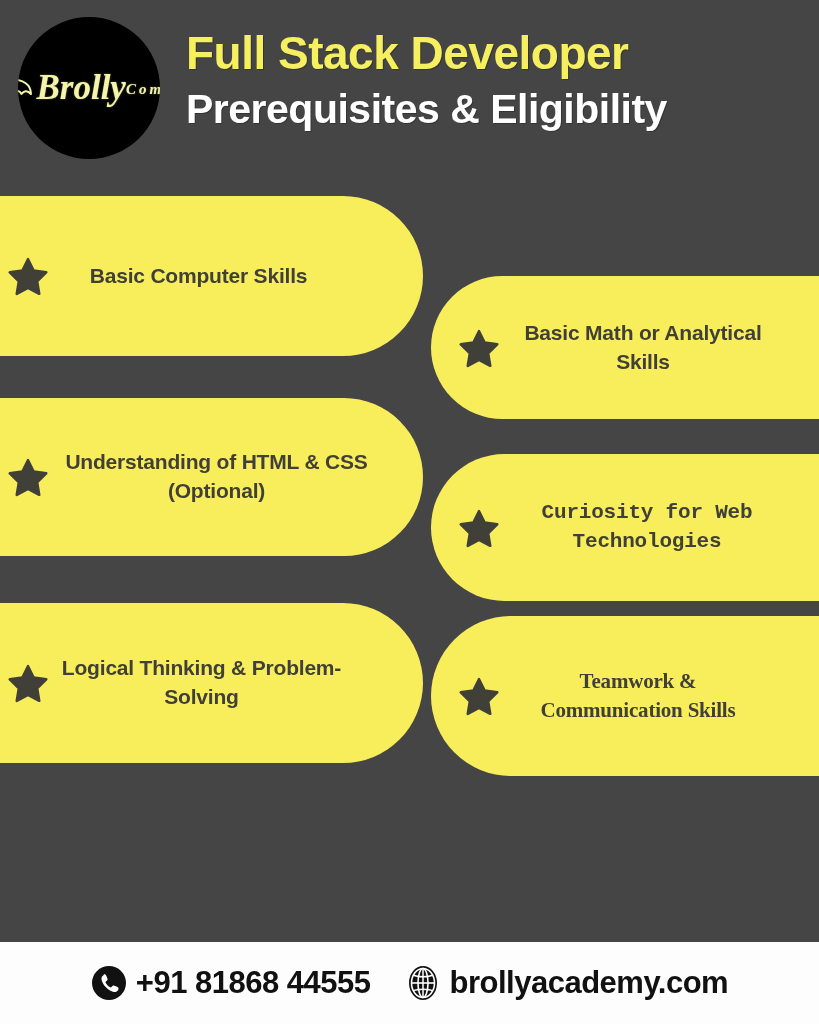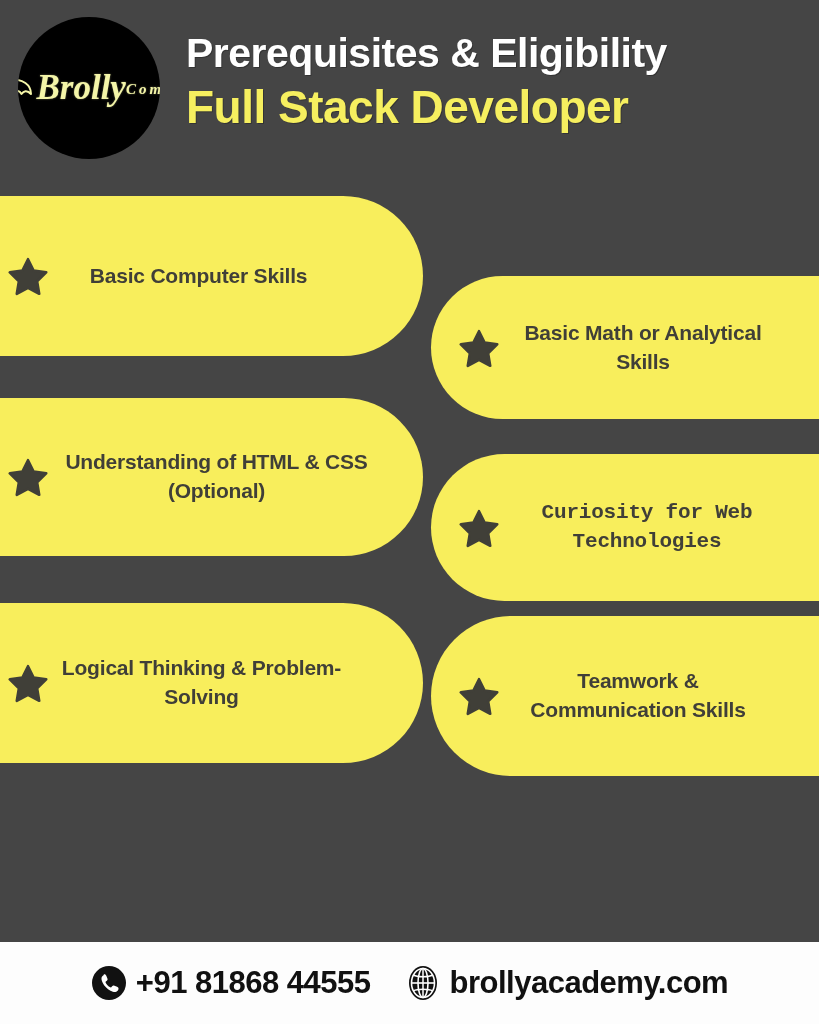--- a/index.html
+++ b/index.html
@@ -137,21 +137,21 @@
   #card-basic-math                 { top: 276px; height: 143px; }
   #card-curiosity-web              { top: 454px; height: 147px; }
   #card-teamwork                   { top: 616px; height: 160px; }
   .card-right { width: 428px; }
 
   #card-basic-computer-skills .card-label { padding-right: 58px; }
   #card-html-css .card-label { padding-right: 22px; }
   #card-logical-thinking .card-label { padding-right: 52px; }
   #card-basic-math .card-label { padding-right: 30px; }
   #card-curiosity-web .card-label { padding-right: 22px; font-family: Liberation Mono, monospace; }
-  #card-teamwork .card-label { padding-right: 40px; }
+  #card-teamwork .card-label { padding-right: 40px; font-family: Liberation Serif, serif; }
 
   
   #footer {
     position: absolute;
     left: 0;
     top: 942px;
     width: 819px;
     height: 82px;
     background: #fdfdfd;
     display: flex;
@@ -190,22 +190,22 @@
         <svg viewBox="0 0 44 22" width="44" height="22" aria-hidden="true">
           <path d="M3 16 C3 6 12 1.5 21 1.5 C30 1.5 39 6 39 16 C35 11.5 31.5 13 29.5 16 C27.5 12.5 24 11.5 21 16 C18 11.5 14.5 12.5 12.5 16 C10.5 13 7 11.5 3 16 Z" fill="none" stroke="#f4f5a8" stroke-width="2" stroke-linejoin="round"></path>
           <path d="M21.5 15.5 L21.5 21" fill="none" stroke="#f4f5a8" stroke-width="2"></path>
         </svg>
       </span>
       <span id="logo-brolly">Brolly</span>
       <span id="logo-academy">Computer</span>
     </div>
 
     <div id="title-block">
+      <div id="poster-title">Full Stack Developer</div>
       <div id="poster-subtitle">Prerequisites &amp; Eligibility</div>
-      <div id="poster-title">Full Stack Developer</div>
     </div>
   </div>
 
   <div class="card card-left" id="card-basic-computer-skills">
     <span class="star-icon">
       <svg viewBox="0 0 40 40" width="40" height="40" aria-hidden="true">
         <path d="M20 3.2 L25.6 14.6 L38.2 16.4 L29.1 25.3 L31.2 37.8 L20 31.9 L8.8 37.8 L10.9 25.3 L1.8 16.4 L14.4 14.6 Z" fill="#403f38" stroke="#403f38" stroke-width="2.6" stroke-linejoin="round"></path>
       </svg>
     </span>
     <span class="card-label">Basic Computer Skills</span>

